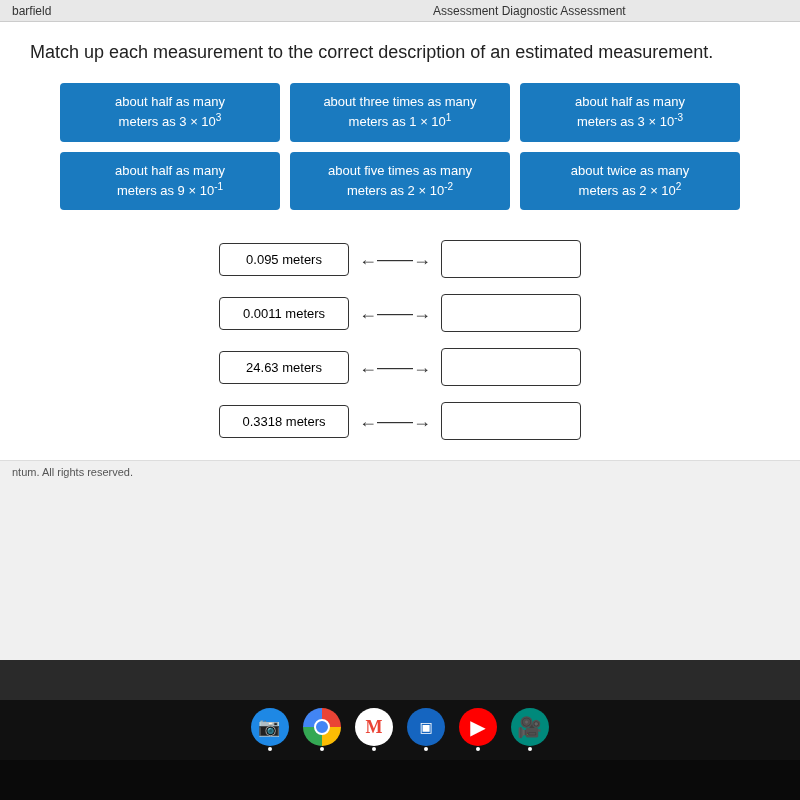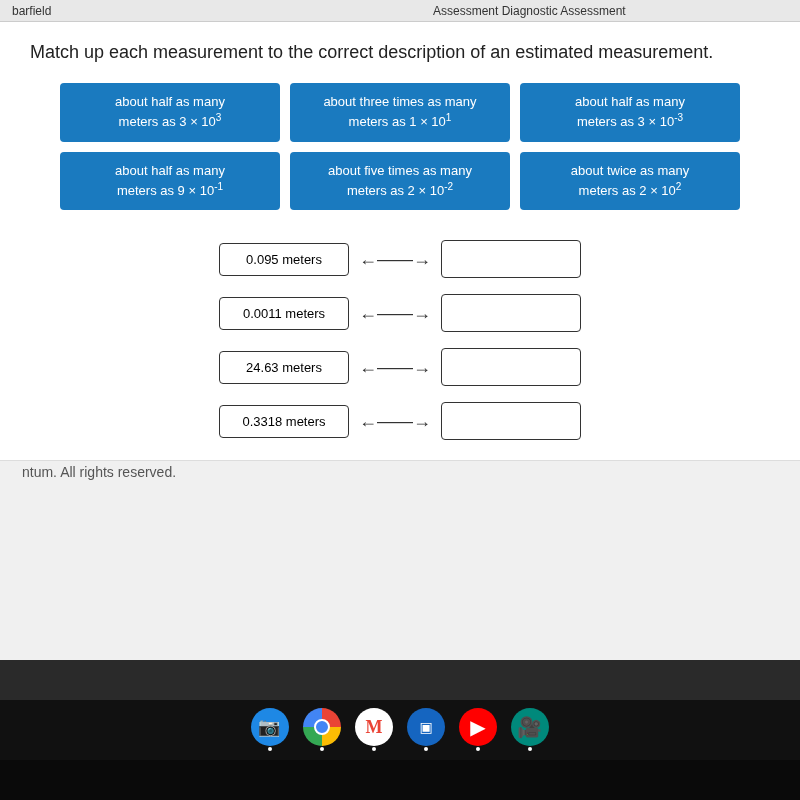--- a/index.html
+++ b/index.html
@@ -123,22 +123,22 @@
       min-width: 140px;
       height: 38px;
     }
 
     .footer-bar {
       height: 22px;
       background: #f0f0f0;
       border-top: 1px solid #ddd;
       display: flex;
       align-items: center;
-      padding: 0 22px;
-      font-size: 14px;
+      padding: 0 12px;
+      font-size: 11px;
       color: #555;
     }
 
     .taskbar {
       width: 800px;
       height: 60px;
       background: #111;
       display: flex;
       align-items: center;
       justify-content: center;

